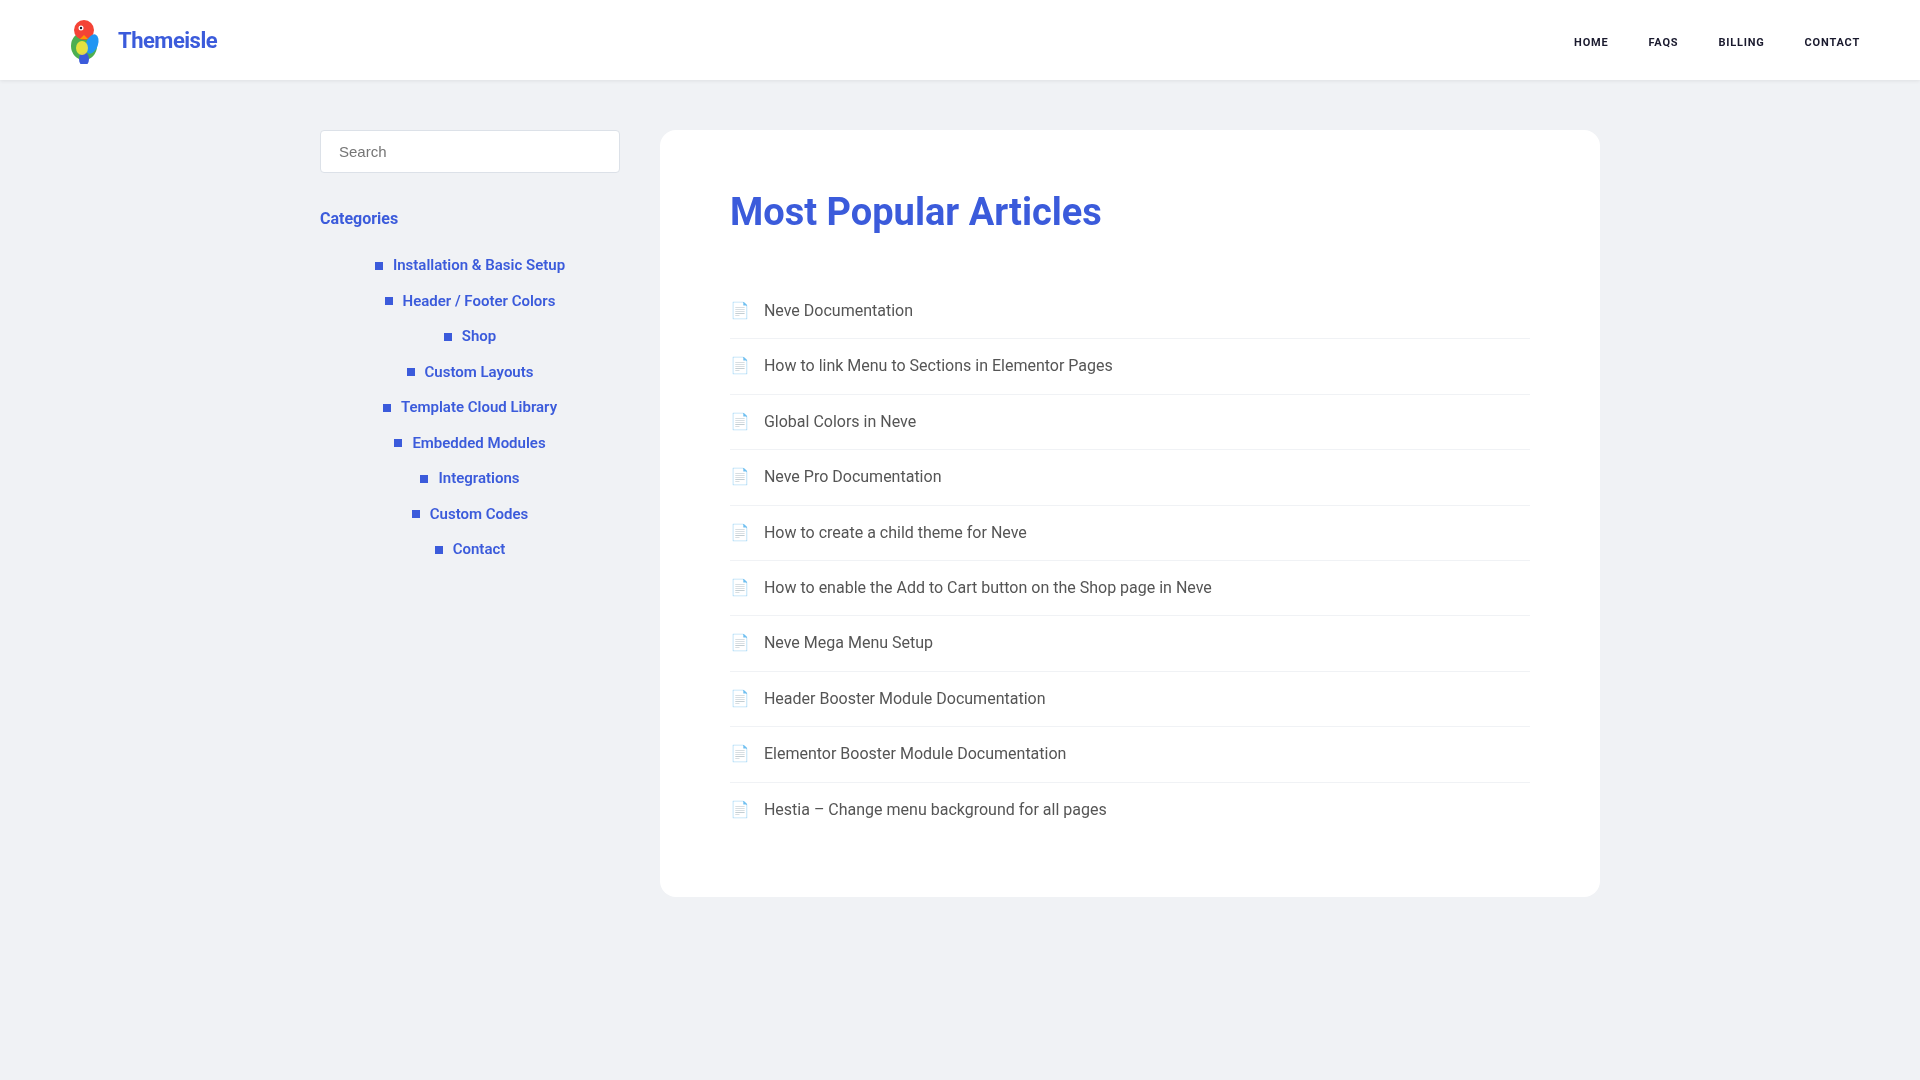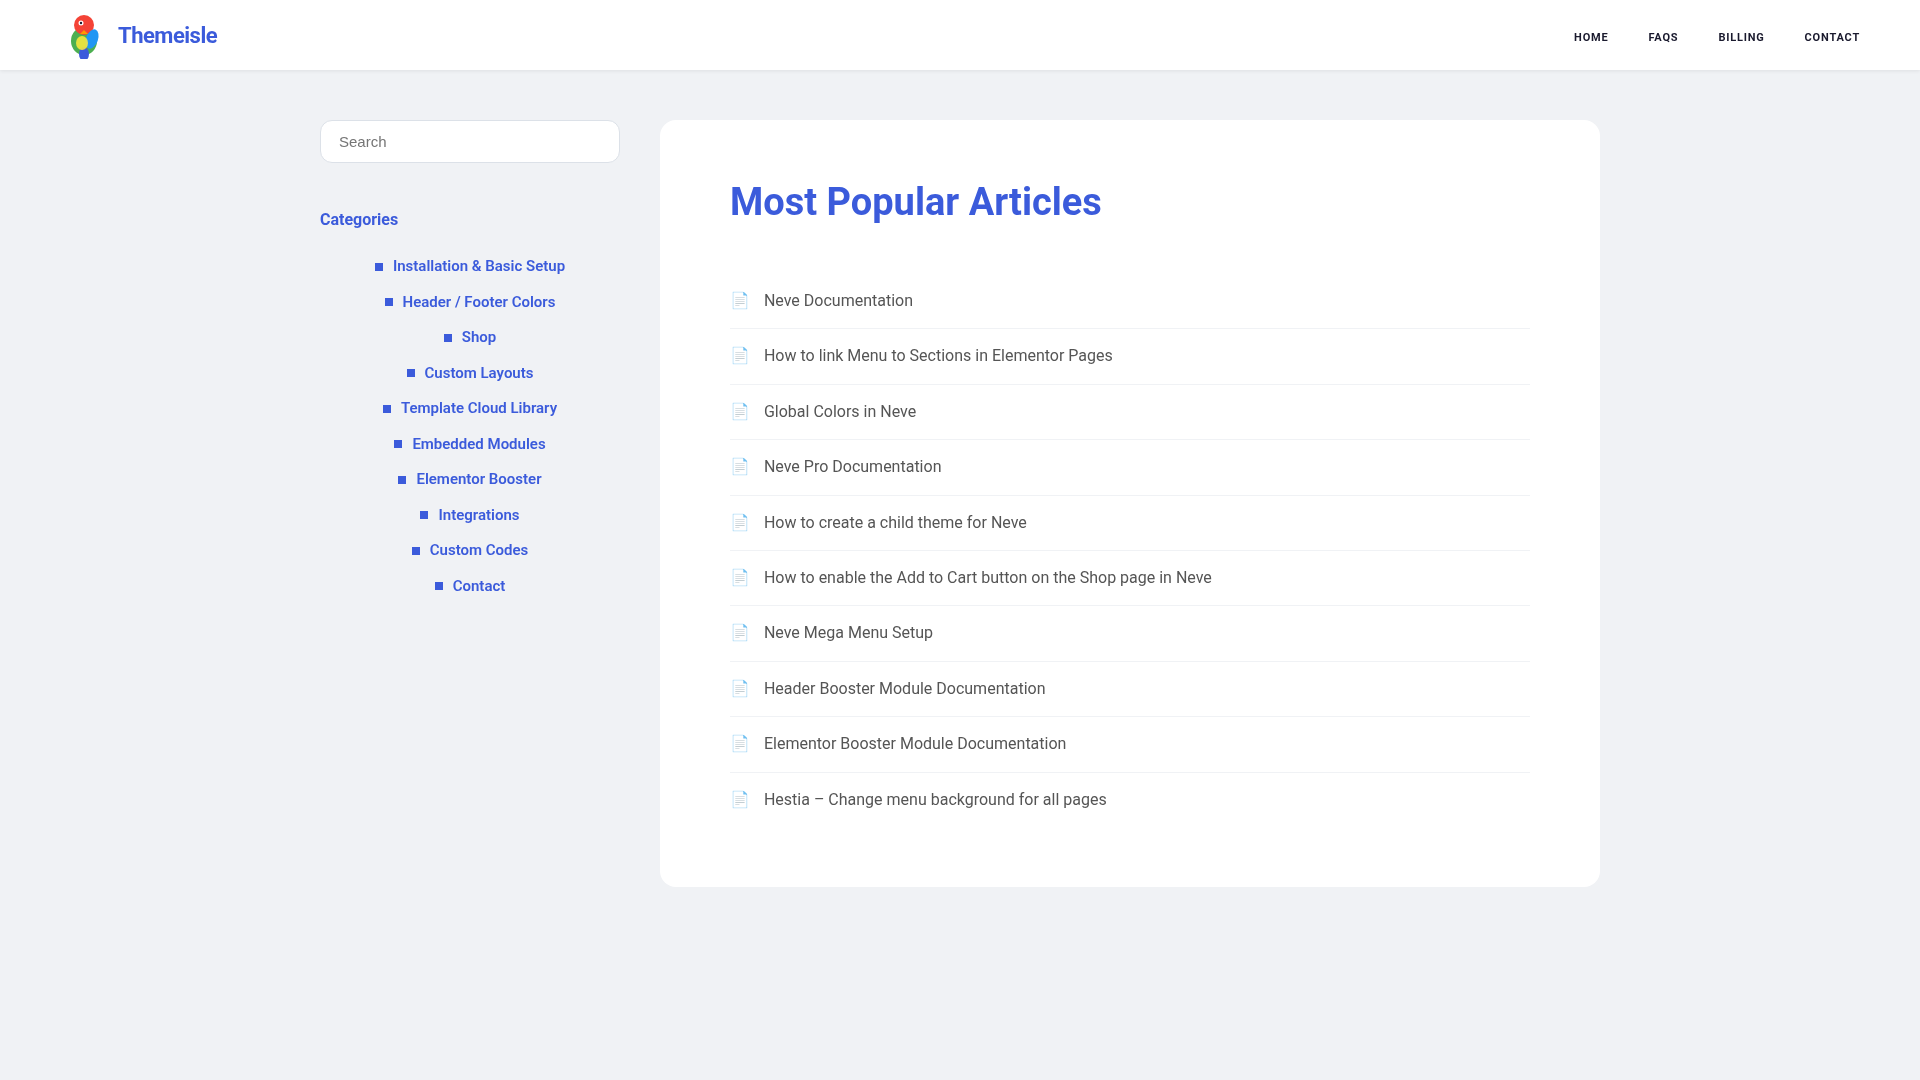--- a/index.html
+++ b/index.html
@@ -14,21 +14,21 @@
       min-height: 1080px;
     }
 
     
     .navbar {
       background: #fff;
       display: flex;
       align-items: center;
       justify-content: space-between;
       padding: 0 60px;
-      height: 70px;
+      height: 80px;
       box-shadow: 0 1px 4px rgba(0,0,0,0.08);
     }
     .logo-area {
       display: flex;
       align-items: center;
       gap: 10px;
     }
     .logo-text {
       font-size: 22px;
       font-weight: 700;
@@ -63,26 +63,26 @@
 
     
     .sidebar {
       width: 300px;
       flex-shrink: 0;
     }
     .search-input {
       width: 100%;
       padding: 12px 18px;
       border: 1px solid #dce1e8;
-      border-radius: 12px;
+      border-radius: 4px;
       font-size: 15px;
       color: #999;
       background: #fff;
       outline: none;
-      margin-bottom: 47px;
+      margin-bottom: 36px;
     }
     .categories-title {
       font-size: 16px;
       font-weight: 700;
       color: #3b5bdb;
       margin-bottom: 20px;
     }
     .category-list {
       list-style: none;
     }
@@ -215,24 +215,20 @@
       <li>
         <div class="category-bullet"></div>
         <a href="#">Template Cloud Library</a>
       </li>
       <li>
         <div class="category-bullet"></div>
         <a href="#">Embedded Modules</a>
       </li>
       <li>
         <div class="category-bullet"></div>
-        <a href="#">Elementor Booster</a>
-      </li>
-      <li>
-        <div class="category-bullet"></div>
         <a href="#">Integrations</a>
       </li>
       <li>
         <div class="category-bullet"></div>
         <a href="#">Custom Codes</a>
       </li>
       <li>
         <div class="category-bullet"></div>
         <a href="#">Contact</a>
       </li>

